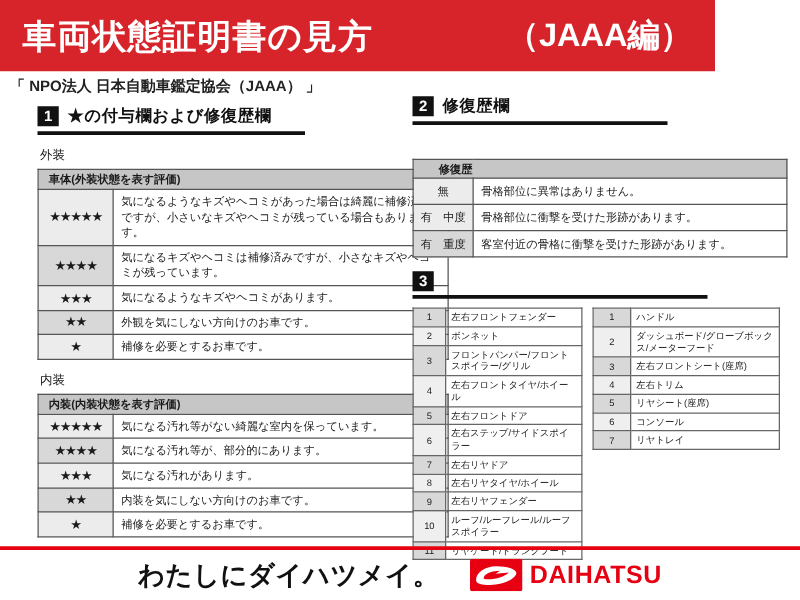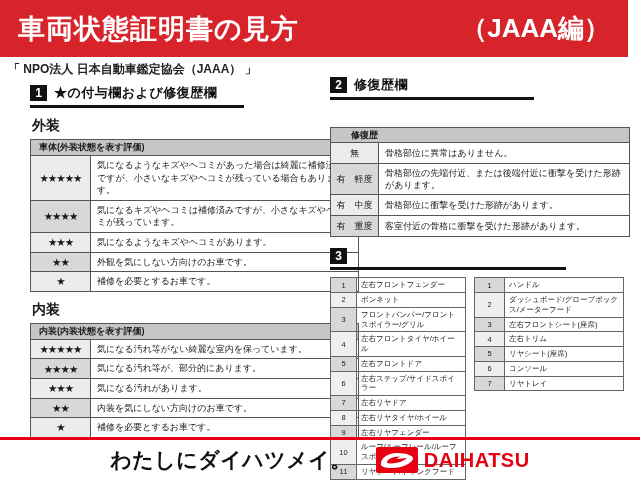--- a/index.html
+++ b/index.html
@@ -1,36 +1,36 @@
 <!DOCTYPE html>
 <html><head>
 <meta charset="utf-8">
 <style>
   * { margin: 0; padding: 0; box-sizing: border-box; }
   html, body { width: 640px; height: 480px; background: #fff; overflow: hidden; }
   body { font-family: "Liberation Sans", sans-serif; position: relative; color: #1a1a1a; }
 
-  .banner { position: absolute; top: 0; left: 0; width: 628px; height: 57px;
+  .banner { position: absolute; top: 0; left: 0; width: 572px; height: 57px;
             background: #d7242b; display: flex; align-items: center; padding: 0 14px 0 18px; }
   .banner .title { color: #fff; font-size: 27px; font-weight: bold; letter-spacing: 1px; }
   .banner .spacer { flex: 1; }
   .banner .edition { color: #fff; font-size: 26px; font-weight: bold; margin-right: 4px; }
 
   .subtitle { position: absolute; top: 61px; left: 8px; font-size: 12px; font-weight: bold; color: #222; }
 
   .col-left  { position: absolute; top: 84px; left: 30px;  width: 289px; }
   .col-right { position: absolute; top: 76px; left: 330px; width: 302px; }
 
   .sec-head { display: flex; align-items: center; gap: 7px; border-bottom: 3px solid #111; padding-bottom: 3px; }
   .sec-head .num { background: #111; color: #fff; font-weight: bold; font-size: 12px;
                    width: 17px; height: 16px; display: inline-flex; align-items: center; justify-content: center; }
   .sec-head .t { font-size: 13px; font-weight: bold; color: #111; letter-spacing: 0.5px; }
   .w1 { width: 214px; } .w2 { width: 204px; } .w3 { width: 236px; }
 
-  .sub-label { font-size: 14px; font-weight: bold; margin: 9px 0 4px 2px; }
+  .sub-label { font-size: 10px; font-weight: normal; margin: 9px 0 4px 2px; }
 
   table { border-collapse: collapse; }
   td { border: 1px solid #555; vertical-align: middle; }
 
   .rate-table { width: 329px; font-size: 9px; }
   .rate-table .hdr td { background: #c6c6c6; font-weight: bold; height: 16px; padding-left: 8px; font-size: 9px; }
   .rate-table .stars { width: 60px; text-align: center; font-size: 10.5px; letter-spacing: -1px;
                        background: #ececec; white-space: nowrap; }
   .rate-table tr.alt .stars { background: #d8d8d8; }
   .rate-table .desc { padding: 3px 6px; line-height: 1.4; }
@@ -144,24 +144,20 @@
   </div>
 
   <table class="repair-table">
     <tbody>
         <tr class="hdr">
           <td colspan="2">修復歴</td>
         </tr>
     <tr class="one">
       <td class="grade">無</td>
       <td class="desc">骨格部位に異常はありません。</td>
-        </tr>
-    <tr class="alt">
-      <td class="grade">有　軽度</td>
-      <td class="desc">骨格部位の先端付近、または後端付近に衝撃を受けた形跡があります。</td>
         </tr>
     <tr class="one">
       <td class="grade">有　中度</td>
       <td class="desc">骨格部位に衝撃を受けた形跡があります。</td>
         </tr>
     <tr class="alt one">
       <td class="grade">有　重度</td>
       <td class="desc">客室付近の骨格に衝撃を受けた形跡があります。</td>
         </tr>
   </tbody>

